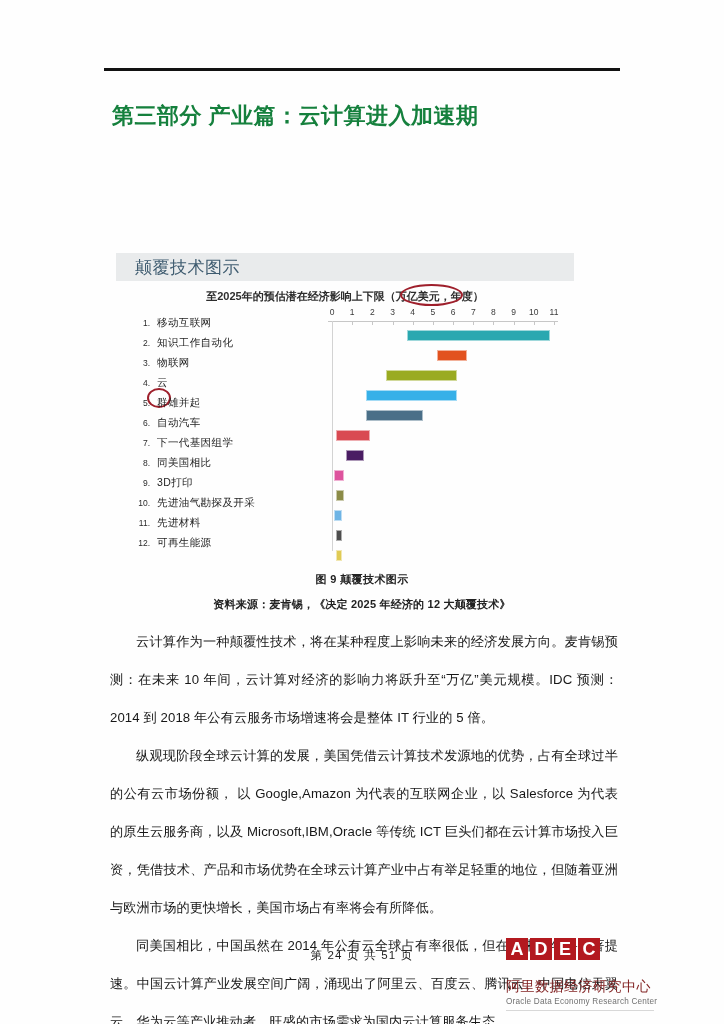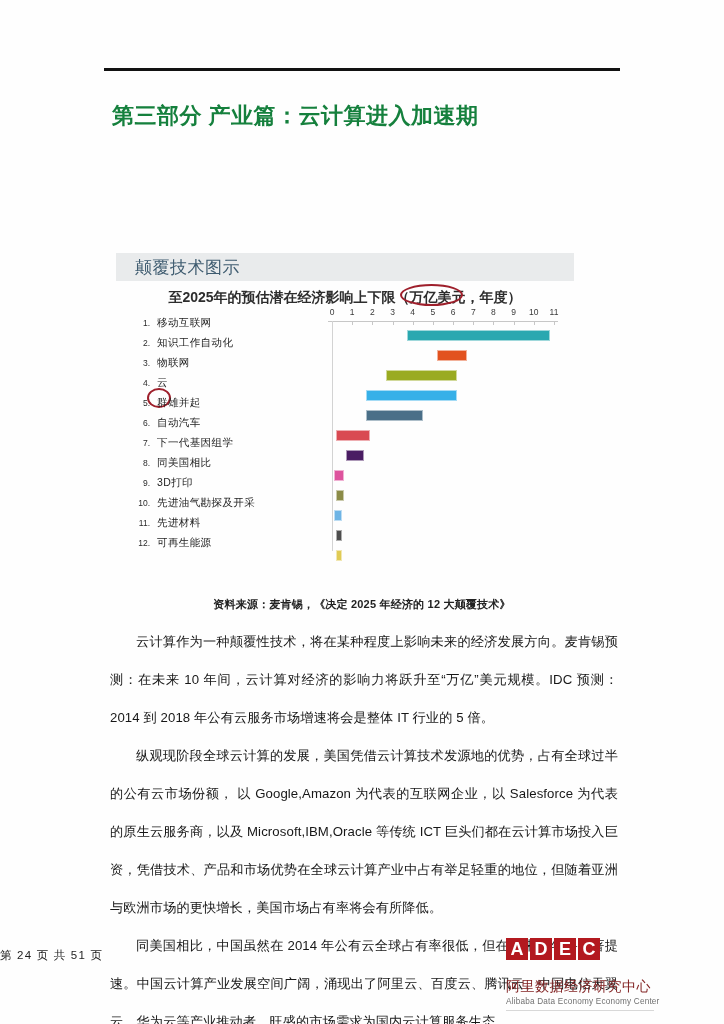--- a/index.html
+++ b/index.html
@@ -86,21 +86,21 @@
     letter-spacing: 0.5px;
     white-space: nowrap;
   }
 
   .fig-subtitle {
     position: absolute;
     left: 0;
     top: 36px;
     width: 458px;
     text-align: center;
-    font-size: 14px;
+    font-size: 11px;
     font-weight: bold;
     color: #2d2d2d;
     white-space: nowrap;
   }
 
   .ellipse-annot {
     position: absolute;
     border: 2px solid #9e1f2b;
     border-radius: 50%;
     pointer-events: none;
@@ -270,20 +270,21 @@
     letter-spacing: 0.1px;
     margin-bottom: 0;
   }
 
   
   .footer-page {
     position: absolute;
     left: 0;
     top: 948px;
     width: 724px;
+    text-align: center;
     font-size: 11.5px;
     color: #1d1d1d;
     letter-spacing: 1.2px;
     white-space: nowrap;
   }
 
   .logo {
     position: absolute;
     left: 506px;
     top: 938px;
@@ -471,35 +472,36 @@
             </div>
             <div class="bar-lane">
               <div class="bar" style="left: 8.03636px; width: 6px; background: rgb(224, 203, 85);"></div>
             </div>
           </div>
       </div>
 
     </div>
   </div>
 
+  <div class="fig-caption">图 9  颠覆技术图示</div>
   <div class="fig-source">资料来源：麦肯锡，《决定 2025 年经济的 12 大颠覆技术》</div>
 
   <div class="body-text" id="body-text">
       <p class="para">云计算作为一种颠覆性技术，将在某种程度上影响未来的经济发展方向。麦肯锡预测：在未来 10 年间，云计算对经济的影响力将跃升至“万亿”美元规模。IDC 预测：2014 到 2018 年公有云服务市场增速将会是整体 IT 行业的 5 倍。</p>
       <p class="para">纵观现阶段全球云计算的发展，美国凭借云计算技术发源地的优势，占有全球过半的公有云市场份额， 以 Google,Amazon 为代表的互联网企业，以 Salesforce 为代表的原生云服务商，以及 Microsoft,IBM,Oracle 等传统 ICT 巨头们都在云计算市场投入巨资，凭借技术、产品和市场优势在全球云计算产业中占有举足轻重的地位，但随着亚洲与欧洲市场的更快增长，美国市场占有率将会有所降低。</p>
       <p class="para">同美国相比，中国虽然在 2014 年公有云全球占有率很低，但在未来 5 年将显著提速。中国云计算产业发展空间广阔，涌现出了阿里云、百度云、腾讯云、中国电信天翼云、华为云等产业推动者，旺盛的市场需求为国内云计算服务生态</p>
     </div>
 
   <div class="footer-page">第 24 页 共 51 页</div>
 
   <div class="logo">
     <div class="logo-adec" id="logo-letters">
         <div class="logo-letter" style="background: rgb(179, 25, 31);">A</div>
         <div class="logo-letter" style="background: rgb(179, 25, 31);">D</div>
         <div class="logo-letter" style="background: rgb(179, 25, 31);">E</div>
         <div class="logo-letter" style="background: rgb(179, 25, 31);">C</div>
       </div>
     <div class="logo-cn">阿里数据经济研究中心</div>
-    <div class="logo-en">Alibaba Data Economy Economy Center</div>
+    <div class="logo-en">Oracle Data Economy Research Center</div>
     <div class="logo-rule"></div>
   </div>
 
 </div>
 
 </body></html>

